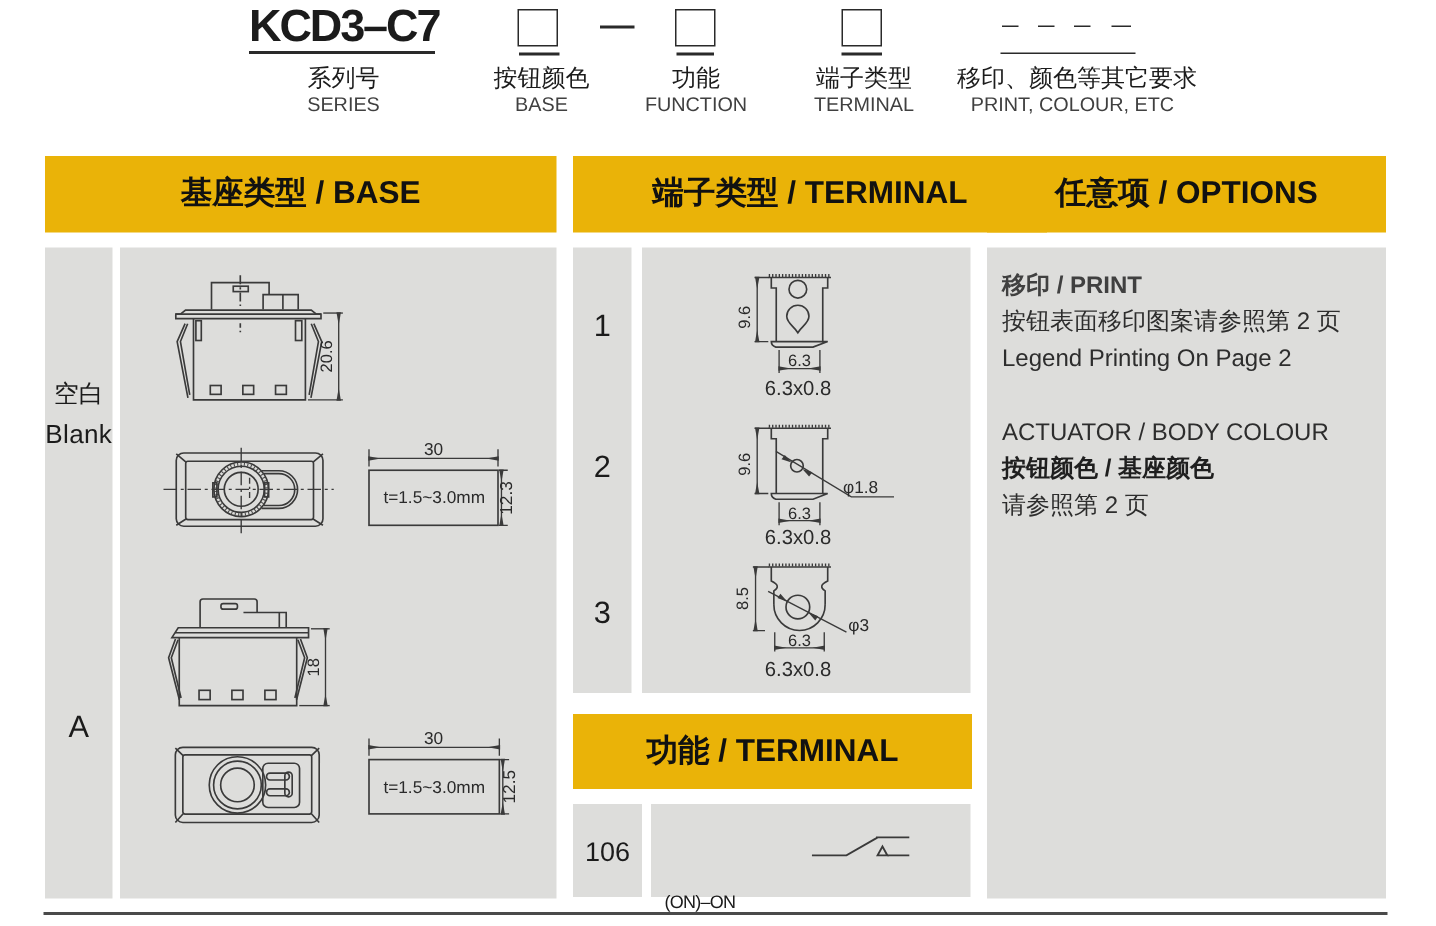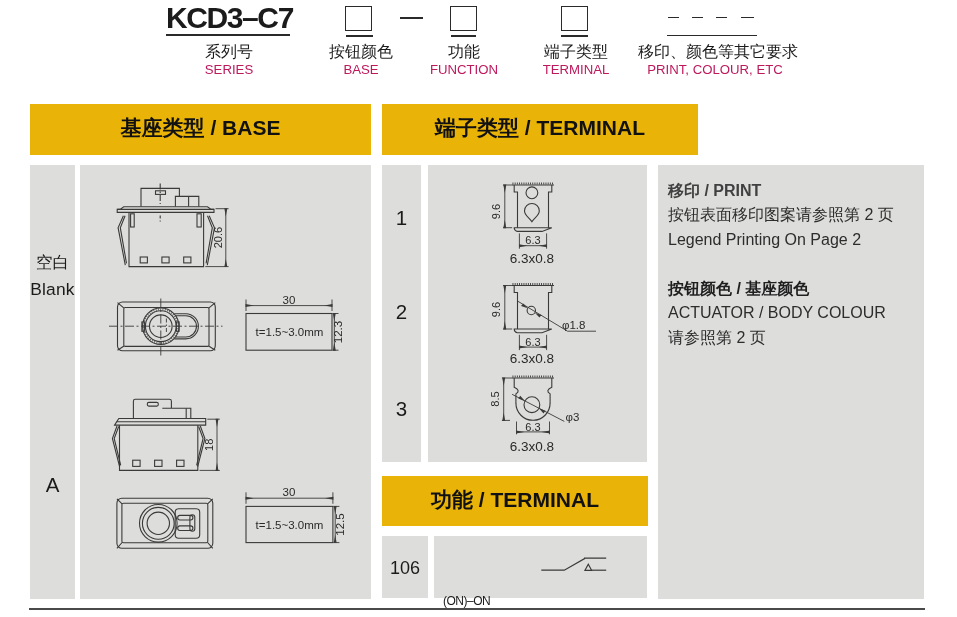--- a/index.html
+++ b/index.html
@@ -3,21 +3,21 @@
 <meta charset="utf-8">
 <style>
 html,body{margin:0;padding:0;background:#fff;}
 .page{position:relative;width:957px;height:617px;background:#fff;overflow:hidden;
   font-family:"Liberation Sans",sans-serif;color:#1b1b1b;padding-left:16px;}
 .abs{position:absolute;}
 .green{position:absolute;background:#eab308;display:flex;align-items:center;justify-content:center;
   font-size:21px;font-weight:bold;color:#111;padding-bottom:3px;box-sizing:border-box;}
 .gray{position:absolute;background:#dddddb;}
 .hdr-cn{position:absolute;font-size:16px;font-weight:500;text-align:center;white-space:nowrap;}
-.hdr-en{position:absolute;font-size:13.2px;text-align:center;white-space:nowrap;color:#be185d;}
+.hdr-en{position:absolute;font-size:13.2px;text-align:center;white-space:nowrap;color:#404040;}
 .box{position:absolute;width:25px;height:23px;border:1.4px solid #2a2a2a;}
 .uline{position:absolute;background:#2a2a2a;height:1.5px;}
 .lbl{position:absolute;text-align:center;white-space:nowrap;}
 </style>
 </head>
 <body>
 <div class="page">
 
   <div class="abs" style="left:166px;top:0.5px;width:124px;text-align:center;font-size:30px;font-weight:bold;white-space:nowrap;letter-spacing:-1.4px;">KCD3–C7</div>
   <div class="uline" style="left:166px;top:34px;width:124px;"></div>
@@ -44,20 +44,21 @@
   <div class="uline" style="left:668px;top:16.8px;width:11px;height:1.6px;"></div>
   <div class="uline" style="left:692px;top:16.8px;width:11px;height:1.6px;"></div>
   <div class="uline" style="left:716px;top:16.8px;width:11px;height:1.6px;"></div>
   <div class="uline" style="left:741px;top:16.8px;width:13px;height:1.6px;"></div>
   <div class="uline" style="left:667px;top:34.5px;width:90px;"></div>
   <div class="hdr-cn" style="left:635px;top:42px;width:166px;">移印、颜色等其它要求</div>
   <div class="hdr-en" style="left:635px;top:61.5px;width:160px;">PRINT, COLOUR, ETC</div>
 
   <div class="green" style="left:30px;top:104px;width:341px;height:51px;">基座类型 / BASE</div>
   <div class="green" style="left:382px;top:104px;width:316px;height:51px;">端子类型 / TERMINAL</div>
+  <div class="green" style="left:658px;top:104px;width:266px;height:51px;">任意项 / OPTIONS</div>
   <div class="green" style="left:382px;top:476px;width:266px;height:50px;">功能 / TERMINAL</div>
 
   <div class="gray" style="left:30px;top:165px;width:45px;height:434px;"></div>
   <div class="gray" style="left:80px;top:165px;width:291px;height:434px;"></div>
   <div class="gray" style="left:382px;top:165px;width:39px;height:297px;"></div>
   <div class="gray" style="left:428px;top:165px;width:219px;height:297px;"></div>
   <div class="gray" style="left:382px;top:536px;width:46px;height:62px;"></div>
   <div class="gray" style="left:434px;top:536px;width:213px;height:62px;"></div>
   <div class="gray" style="left:658px;top:165px;width:266px;height:434px;"></div>
 
@@ -68,22 +69,22 @@
   <div class="lbl" style="left:382px;top:299.5px;width:39px;font-size:20.5px;">2</div>
   <div class="lbl" style="left:382px;top:396.5px;width:39px;font-size:20.5px;">3</div>
   <div class="lbl" style="left:382px;top:558px;width:46px;font-size:18px;">106</div>
   <div class="abs" style="left:443px;top:553.5px;font-size:12px;letter-spacing:-0.5px;margin-top:40px;">(ON)–ON</div>
 
   <div class="abs" style="left:668px;top:178.5px;font-size:16px;line-height:24.6px;color:#2d2d2d;">
     <div style="font-weight:bold;color:#404040;">移印 / PRINT</div>
     <div>按钮表面移印图案请参照第 2 页</div>
     <div>Legend Printing On Page 2</div>
     <div>&nbsp;</div>
+    <div>ACTUATOR / BODY COLOUR</div>
     <div style="font-weight:bold;color:#1f1f1f;">按钮颜色 / 基座颜色</div>
-    <div>ACTUATOR / BODY COLOUR</div>
     <div>请参照第 2 页</div>
   </div>
 
   <div class="abs" style="left:29px;top:608px;width:896px;height:2px;background:#4a4a4a;"></div>
 
   <svg class="abs" style="left:0;top:0;" width="957" height="617" viewBox="0 0 957 617" fill="none" stroke="#3a3a3a" stroke-width="1.1">
 
   <defs>
     <marker id="ae" markerWidth="9" markerHeight="6" refX="8.2" refY="3" orient="auto" markerUnits="userSpaceOnUse">
       <path d="M0.3,3 L8.7,1.5 L8.7,4.5 Z" fill="#3a3a3a" stroke="none"></path>

